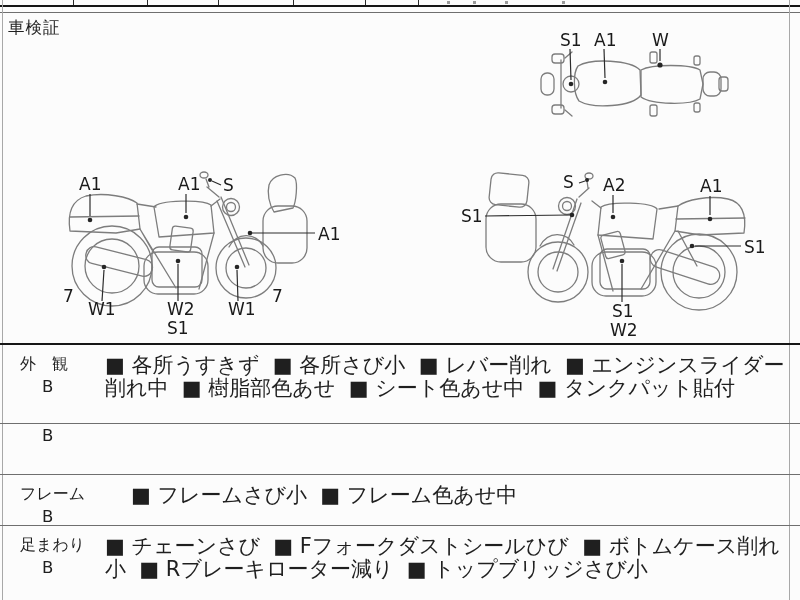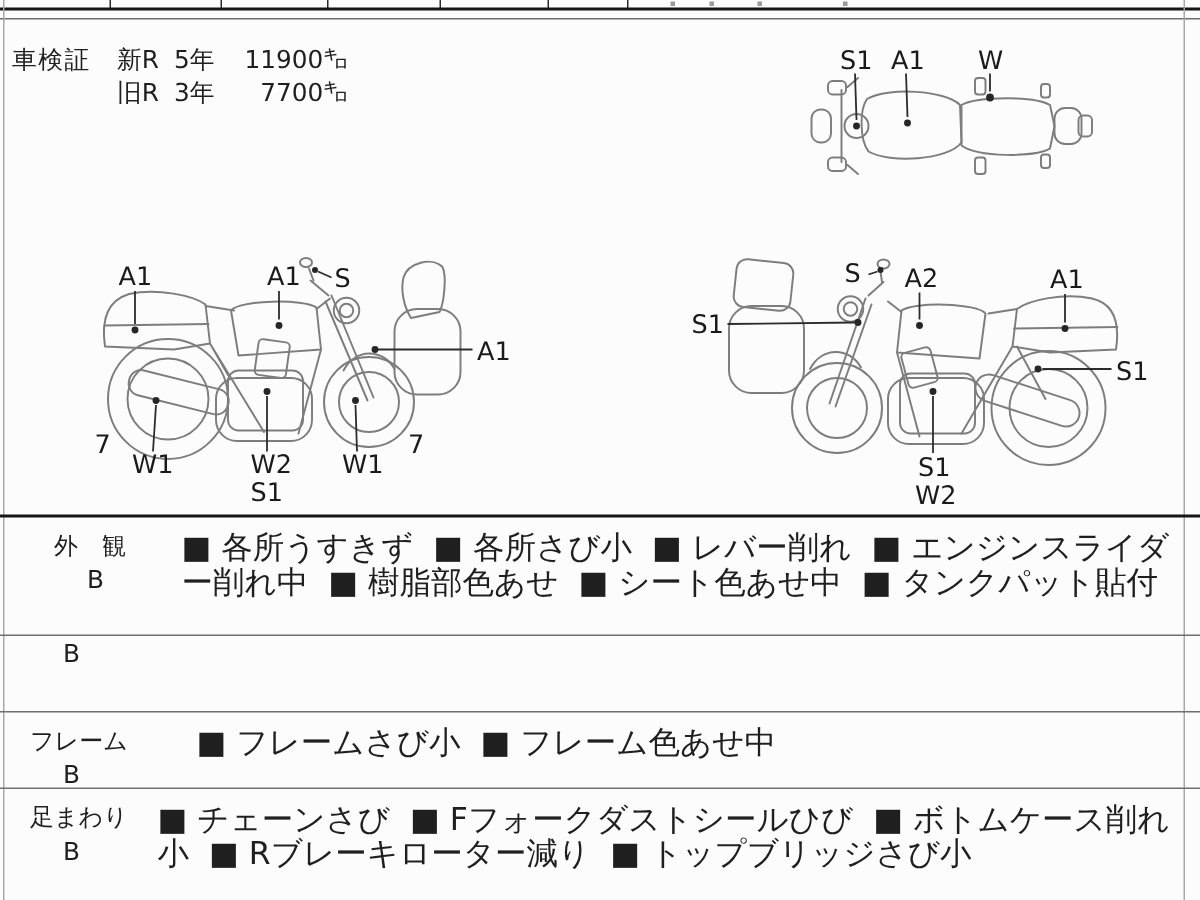--- a/index.html
+++ b/index.html
@@ -9,40 +9,40 @@
   }
   
   .hdr-vline{position:absolute;top:0;width:1px;height:6px;background:#2a2a2a;}
   .hdr-line-a{position:absolute;top:5px;left:0;width:800px;height:2px;background:#151515;}
   .hdr-line-b{position:absolute;top:12px;left:0;width:800px;height:1px;background:#6f6f6f;}
   .speck{position:absolute;top:1px;width:3px;height:3px;background:#9a9a9a;}
   .border-left{position:absolute;left:2px;top:0;width:1px;height:600px;background:#a8a8a8;}
   .border-right{position:absolute;left:789px;top:0;width:1px;height:600px;background:#a8a8a8;}
 
   
-  .cert{position:absolute;left:8px;top:29px;display:flex;font-size:16.5px;line-height:22px;justify-content:space-between;}
+  .cert{position:absolute;left:8px;top:17px;display:flex;font-size:16.5px;line-height:22px;justify-content:space-between;}
   .cert-label{width:70px;letter-spacing:1px;}
   .cert-rows{display:flex;flex-direction:column;}
   .cert-row{display:flex;}
   .cert-era{width:38px;}
   .cert-years{width:42px;}
   .cert-km{width:74px;text-align:right;}
 
   
   .diagram{position:absolute;left:0;top:0;width:800px;height:345px;}
   .sketch{stroke:#7d7d7d;stroke-width:1.3;fill:none;stroke-linejoin:round;stroke-linecap:round;}
   .leader{stroke:#2c2c2c;stroke-width:1.2;fill:none;}
   .dot{fill:#262626;stroke:none;}
   .lbl{font-family:"DejaVu Sans",sans-serif;font-size:17px;font-weight:500;fill:#1a1a1a;}
 
   
   .insp{position:absolute;left:0;top:343px;width:800px;border-top:2px solid #161616;}
   .insp-row{display:flex;box-sizing:border-box;}
   .insp-row + .insp-row{border-top:1px solid #6f6f6f;}
-  .row-h1{height:78px;margin-left:16px;} .row-h2{height:51px;} .row-h3{height:51px;gap:26px;} .row-h4{height:77px;}
+  .row-h1{height:78px;} .row-h2{height:51px;} .row-h3{height:51px;gap:26px;} .row-h4{height:77px;}
   .insp-head{width:100px;flex:none;font-size:16px;}
   .insp-label{padding:9px 0 0 20px;letter-spacing:0;}
   .insp-grade{padding:2px 0 0 42px;font-size:16.5px;}
   .insp-items{flex:1;padding:9px 8px 0 5px;font-size:21px;line-height:23px;white-space:pre-wrap;}
 </style>
 </head>
 <body>
 
 <div class="sheet">
 
@@ -58,32 +58,20 @@
     <div class="speck" style="left:505px"></div>
     <div class="speck" style="left:562px"></div>
     <div class="hdr-line-a"></div>
     <div class="hdr-line-b"></div>
   </div>
   <div class="border-left"></div>
   <div class="border-right"></div>
 
   <div class="cert">
     <div class="cert-label">車検証</div>
-    <div class="cert-rows">
-      <div class="cert-row">
-        <span class="cert-era">新R</span>
-        <span class="cert-years">5年</span>
-        <span class="cert-km">11900㌔</span>
-      </div>
-      <div class="cert-row">
-        <span class="cert-era">旧R</span>
-        <span class="cert-years">3年</span>
-        <span class="cert-km">7700㌔</span>
-      </div>
-    </div>
   </div>
 
   <svg class="diagram" viewBox="0 0 800 345">
 
     <g>
       <rect class="sketch" x="541" y="73" width="13" height="22" rx="6"></rect>
       <path class="sketch" d="M561,60 L561,108"></path>
       <rect class="sketch" x="552" y="54" width="12" height="9" rx="3"></rect>
       <rect class="sketch" x="552" y="105" width="12" height="9" rx="3"></rect>
       <path class="sketch" d="M565,58 L572,52 M565,110 L572,116"></path>

